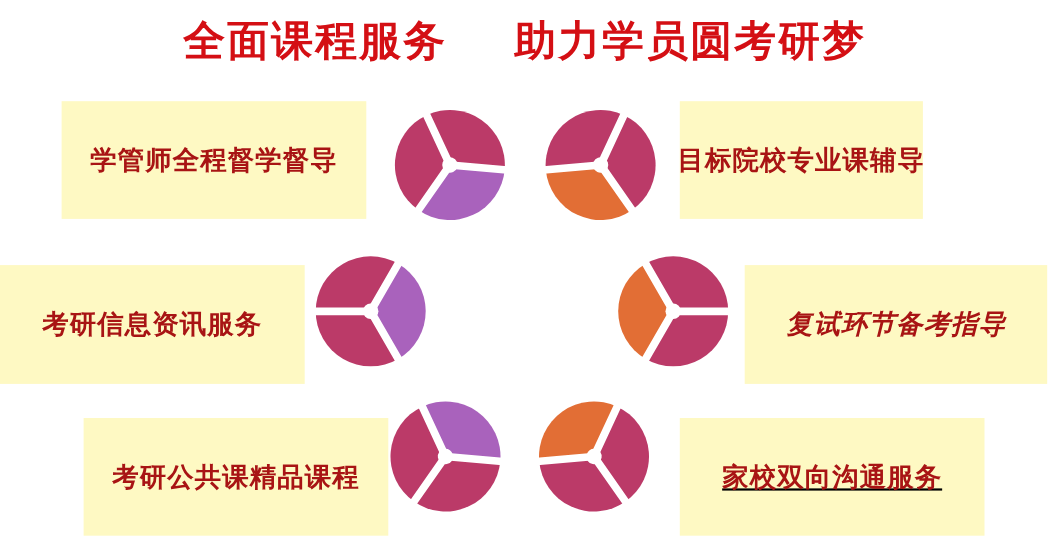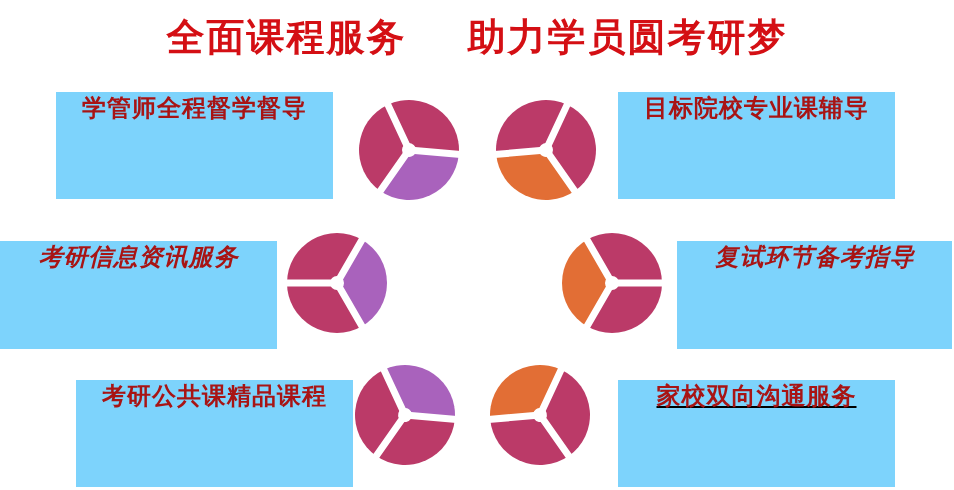--- a/index.html
+++ b/index.html
@@ -1,39 +1,39 @@
 <!DOCTYPE html>
 <html><head>
   <meta charset="utf-8">
   <style>
     html, body { margin: 0; padding: 0; background: #ffffff; }
     body { width: 954px; height: 490px; position: relative; overflow: hidden;
            font-family: "DejaVu Sans", "Liberation Sans", sans-serif; }
     .title { position: absolute; left: 0; top: 12px; width: 954px; text-align: center;
              font-size: 38px; font-weight: bold; color: #d40f14; letter-spacing: 2px;
              white-space: pre; line-height: 50px; }
-    .box { position: absolute; background: #7dd3fc; display: flex; align-items: flex-start;
+    .box { position: absolute; background: #fef9c3; display: flex; align-items: center;
            justify-content: center; }
     .box span { font-size: 24px; font-weight: bold; color: #a81414; letter-spacing: 1px;
                 white-space: nowrap; }
     .icon { position: absolute; width: 104px; height: 104px; }
     .icon svg { width: 104px; height: 104px; display: block; }
   </style>
 </head>
 <body>
 
 <div class="title">全面课程服务    助力学员圆考研梦</div>
 
 <div class="box" style="left:56px;top:92px;width:277px;height:107px;">
   <span>学管师全程督学督导</span>
 </div>
-<div class="box" style="left:618px;top:92px;width:277px;height:107px;">
+<div class="box" style="left:618px;top:92px;width:221px;height:107px;">
   <span>目标院校专业课辅导</span>
 </div>
-<div class="box" style="left:0px;top:241px;width:277px;height:108px;font-style:italic;">
+<div class="box" style="left:0px;top:241px;width:277px;height:108px;">
   <span>考研信息资讯服务</span>
 </div>
 <div class="box" style="left:677px;top:241px;width:275px;height:108px;font-style:italic;">
   <span>复试环节备考指导</span>
 </div>
 <div class="box" style="left:56px;top:380px;width:277px;height:107px;margin-left:20px;">
   <span>考研公共课精品课程</span>
 </div>
 <div class="box" style="left:618px;top:380px;width:277px;height:107px;text-decoration:underline;">
   <span>家校双向沟通服务</span>

